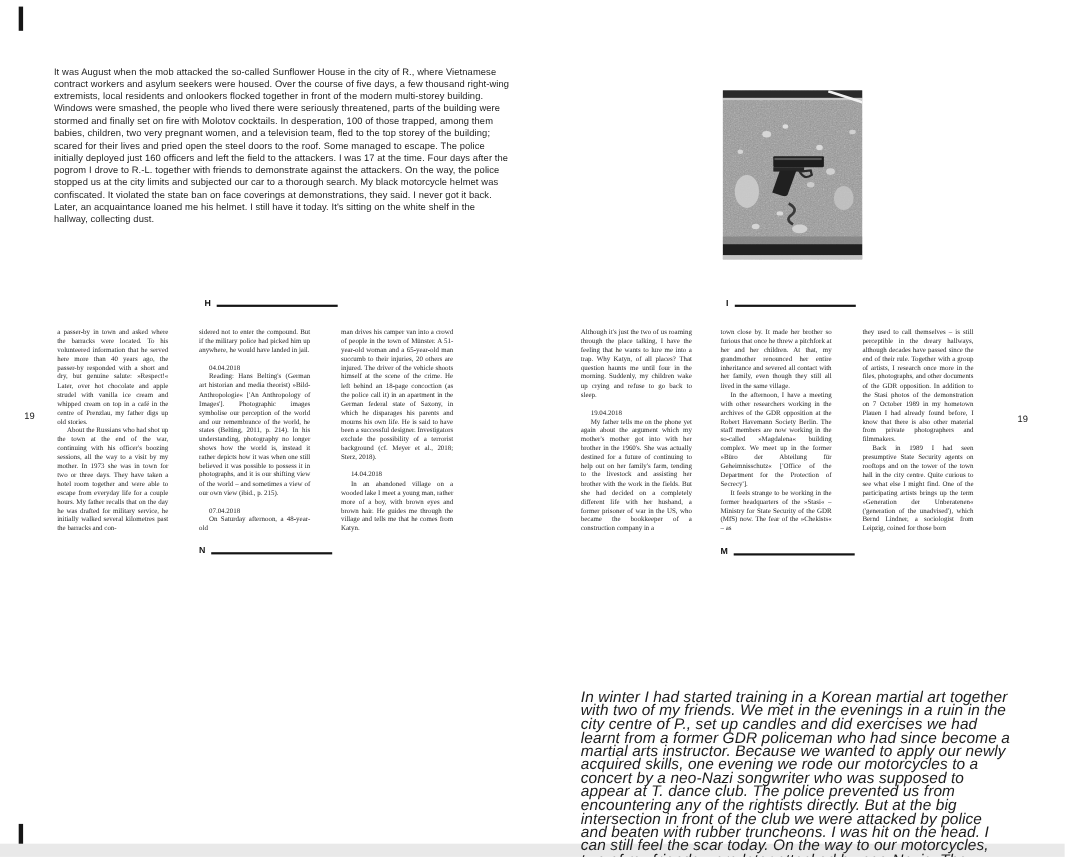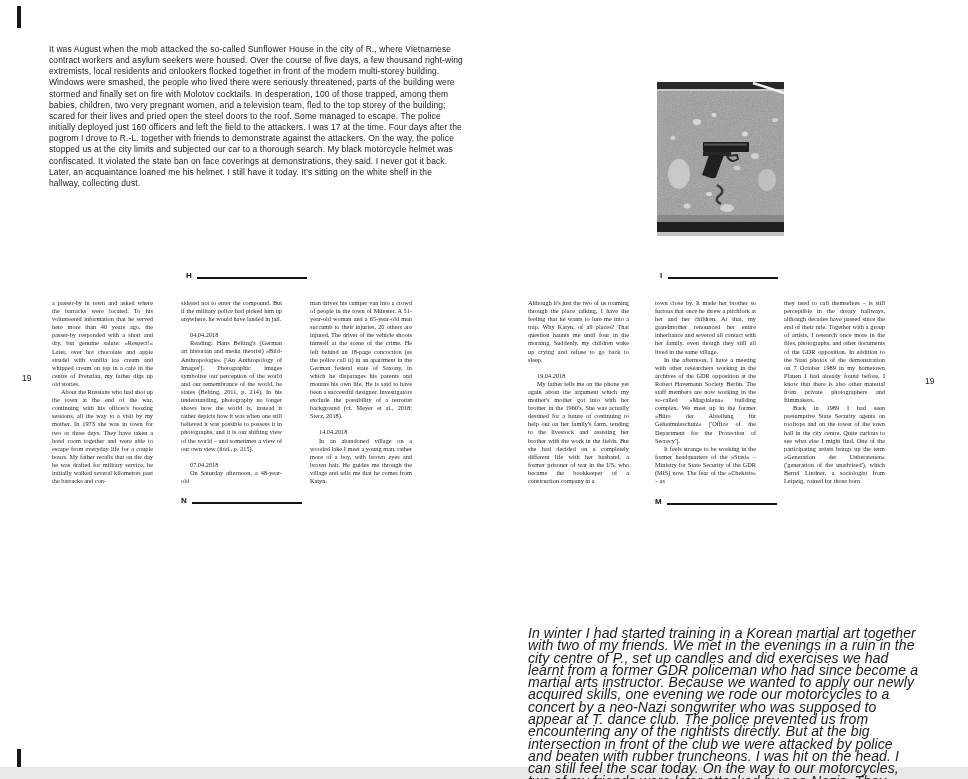--- a/index.html
+++ b/index.html
@@ -6,21 +6,21 @@
   html,body { width:968px; height:779px; background:#ffffff; overflow:hidden; }
   body { font-family:"Liberation Sans", sans-serif; }
   .spread { position:relative; width:968px; height:779px; background:#fff; }
 
   .crop-mark { position:absolute; left:17px; width:4px; background:#161616; }
   .crop-mark.top { top:6px; height:22px; }
   .crop-mark.bottom { top:749px; height:27px; }
 
   .bottom-strip { position:absolute; left:0; top:767px; width:968px; height:12px; background:#e9e9e9; }
 
-  .intro { position:absolute; left:49px; top:44px; width:414px;
+  .intro { position:absolute; left:49px; top:60px; width:414px;
            font-size:8.5px; line-height:11.15px; color:#1c1c1c; letter-spacing:0.1px; }
   .outro { position:absolute; left:528px; top:627px; width:392px;
            font-size:14px; line-height:12.3px; color:#1c1c1c; letter-spacing:0.1px;font-style:italic; }
 
   .photo { position:absolute; left:657px; top:82px; width:127px; height:154px; }
   .photo svg { display:block; }
 
   .marker { position:absolute; display:flex; align-items:flex-end; color:#111;
             font-size:8px; font-weight:bold; letter-spacing:0.3px; }
   .marker .rule { display:inline-block; width:110px; height:2px; background:#141414; margin-left:5px; margin-bottom:1px; }

